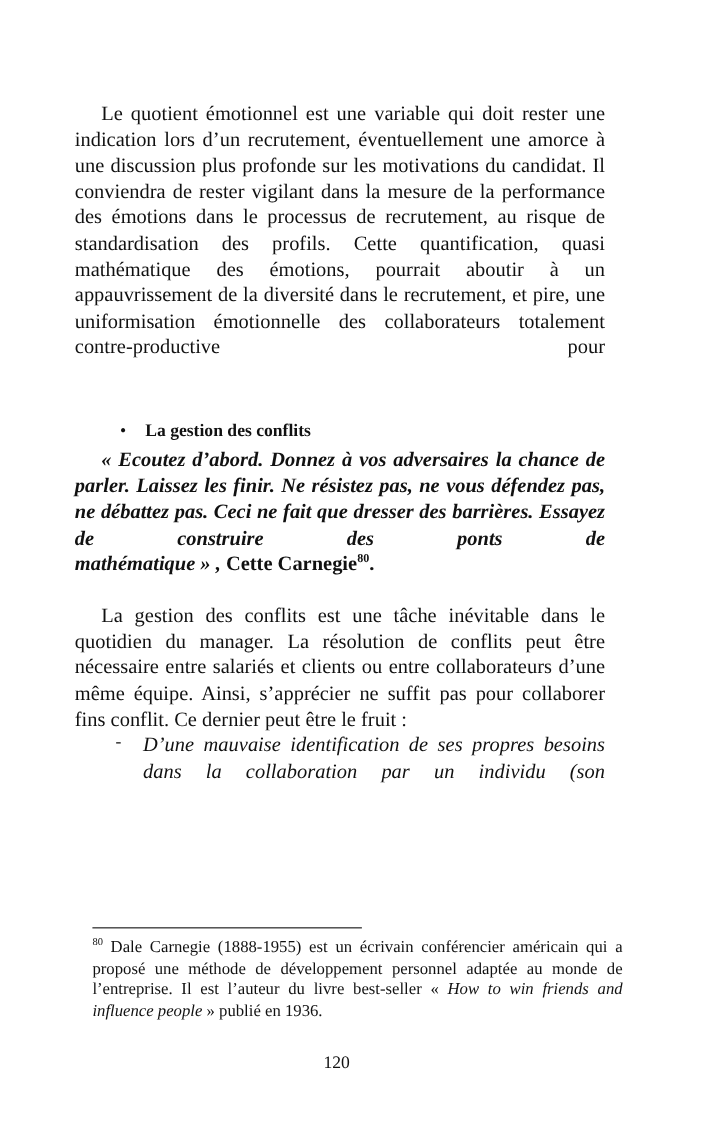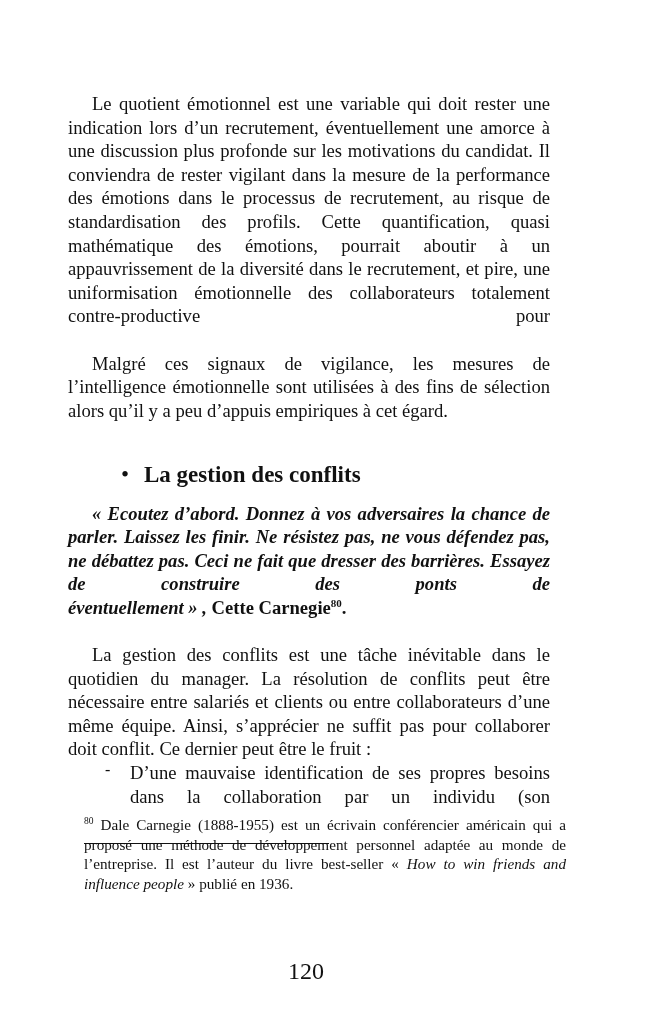--- a/index.html
+++ b/index.html
@@ -3,49 +3,48 @@
 <meta charset="utf-8">
 <style>
   html, body { margin:0; padding:0; background:#ffffff; }
   body { width:650px; height:1036px; position:relative; overflow:hidden;
          font-family:"Liberation Serif", "DejaVu Serif", serif; color:#111; }
   .page { position:absolute; left:68px; top:92px; width:482px; }
   p { margin:0; font-size:18.6px; line-height:23.6px; text-align:justify; }
   .indent { text-indent:24px; }
   .gap { height:23.6px; }
   .last-line-justify { text-align-last:justify; }
-  .heading { margin:16px; font-size:23px; line-height:23.6px; font-weight:bold; padding-left:37px; position:relative; top:1px; }
+  .heading { margin:4px; font-size:16px; line-height:23.6px; font-weight:bold; padding-left:37px; position:relative; top:1px; }
   .heading .bullet { display:inline-block; width:23px; font-weight:normal; }
   .quote { font-style:italic;font-weight:bold; }
   .quote .attrib { font-style:normal; }
   sup { font-size:11px; line-height:0; vertical-align:7px;margin-top:30px; }
   .dash-item { position:relative; padding-left:62px; }
   .dash-item .dash { position:absolute; left:37px; top:0; }
-  .dash-item p { text-align:justify; }
+  .dash-item p { text-align:justify;font-style:italic; }
   .fn-rule { position:absolute; left:84px; top:843px; width:245px; height:1px; background:#111; }
-  .footnote { position:absolute; left:84px; top:815px; width:482px; font-size:15.2px; line-height:19.6px; text-align:justify; }
+  .footnote { position:absolute; left:84px; top:851px; width:482px; font-size:15.2px; line-height:19.6px; text-align:justify; }
   .footnote sup { font-size:9.5px; vertical-align:6px; }
   .footnote i { font-style:italic; }
-  .page-number { position:absolute; left:0; width:612px; top:958px; text-align:center; font-size:24px; }
+  .page-number { position:absolute; left:0; width:612px; top:958px; text-align:center; font-size:16px; }
 </style>
 </head>
 <body>
 
 <div class="page">
   <p class="indent last-line-justify">Le quotient émotionnel est une variable qui doit rester une indication lors d’un recrutement, éventuellement une amorce à une discussion plus profonde sur les motivations du candidat. Il conviendra de rester vigilant dans la mesure de la performance des émotions dans le processus de recrutement, au risque de standardisation des profils. Cette quantification, quasi mathématique des émotions, pourrait aboutir à un appauvrissement de la diversité dans le recrutement, et pire, une uniformisation émotionnelle des collaborateurs totalement contre-productive pour</p>
   <div class="gap"></div>
-  <p class="indent">Malgré ces signaux de vigilance, les mesures de l’intelligence émotionnelle sont utilisées à des fins de sélection alors qu’il y a peu d’appuis empiriques à cet égard.</p>
   <div class="gap"></div>
   <div class="heading">
     <span class="bullet">•</span><span>La gestion des conflits</span>
   </div>
   <p class="indent quote last-line-justify">« Ecoutez d’abord. Donnez à vos adversaires la chance de parler. Laissez les finir. Ne résistez pas, ne vous défendez pas, ne débattez pas. Ceci ne fait que dresser des barrières. Essayez de construire des ponts de</p>
-  <p class="quote"><span>éventuellement » ,</span> <span class="attrib">Cette Carnegie</span><sup class="attrib">80</sup><span class="attrib">.</span></p>
+  <p class="quote"><span>mathématique » ,</span> <span class="attrib">Cette Carnegie</span><sup class="attrib">80</sup><span class="attrib">.</span></p>
   <div class="gap"></div>
-  <p class="indent">La gestion des conflits est une tâche inévitable dans le quotidien du manager. La résolution de conflits peut être nécessaire entre salariés et clients ou entre collaborateurs d’une même équipe. Ainsi, s’apprécier ne suffit pas pour collaborer doit conflit. Ce dernier peut être le fruit :</p>
+  <p class="indent">La gestion des conflits est une tâche inévitable dans le quotidien du manager. La résolution de conflits peut être nécessaire entre salariés et clients ou entre collaborateurs d’une même équipe. Ainsi, s’apprécier ne suffit pas pour collaborer fins conflit. Ce dernier peut être le fruit :</p>
   <div class="dash-item">
     <span class="dash">-</span>
     <p class="last-line-justify">D’une mauvaise identification de ses propres besoins dans la collaboration par un individu (son</p>
   </div>
 </div>
 
 <div class="fn-rule"></div>
 
 <div class="footnote">
   <sup>80</sup><span> Dale Carnegie (1888-1955) est un écrivain conférencier américain qui a proposé une méthode de développement personnel adaptée au monde de l’entreprise. Il est l’auteur du livre best-seller « </span><i>How to win friends and influence people</i><span> » publié en 1936.</span>

